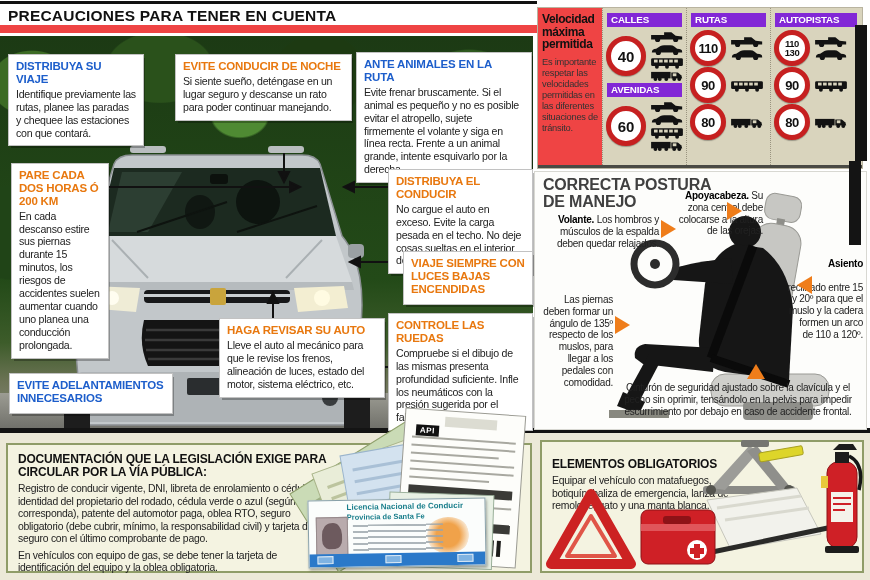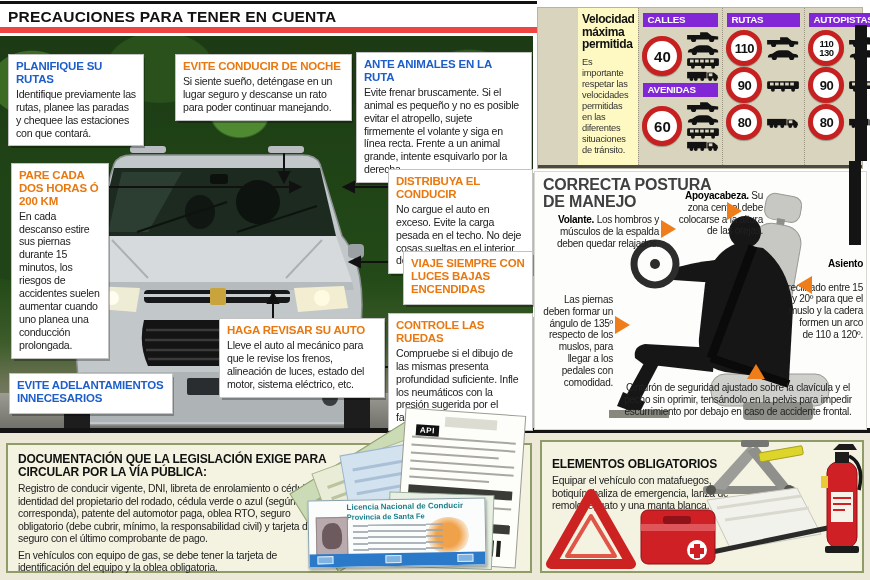--- a/index.html
+++ b/index.html
@@ -3,21 +3,21 @@
 <meta charset="utf-8">
 <style>
   html,body{margin:0;padding:0;background:#fff;}
   *{box-sizing:border-box;}
   body{font-family:"Liberation Sans","DejaVu Sans",sans-serif;color:#1a1a1a;}
   #stage{position:relative;width:870px;height:580px;overflow:hidden;background:#fff;}
 
   
   .top-rule{position:absolute;left:0;top:1px;width:537px;height:3px;background:#111;}
   .title-bar{position:absolute;left:0;top:6px;width:537px;height:27px;background:#fff;
-    border-bottom:6px solid #ef4444;display:flex;align-items:center;padding-left:8px;}
+    border-bottom:8px solid #ef4444;display:flex;align-items:center;padding-left:8px;}
   .title-bar h1{margin:0;font-size:15.5px;font-weight:bold;letter-spacing:.2px;color:#111;}
 
   
   .photo{position:absolute;left:0;top:36px;width:533px;height:393px;overflow:hidden;
     background:
       radial-gradient(70px 55px at 6% 12%, #3c6b24 0 58%, transparent 60%),
       radial-gradient(90px 60px at 30% 8%, #2a511b 0 58%, transparent 60%),
       radial-gradient(80px 70px at 60% 10%, #1d3a12 0 58%, transparent 60%),
       radial-gradient(90px 70px at 88% 14%, #2f5a1f 0 58%, transparent 60%),
       radial-gradient(60px 60px at 97% 45%, #24481a 0 58%, transparent 60%),
@@ -38,21 +38,21 @@
   .t-orange h2{color:#e8780f;}
 
   
   .speed-panel{position:absolute;left:538px;top:8px;width:324px;height:160px;z-index:5;
     background:#d9d4bd;border-bottom:3px solid #4a4a44;box-shadow:0 0 0 1px #b9b4a0;
     display:flex;}
   .sp-edge1{position:absolute;left:855px;top:25px;width:12px;height:136px;background:#141414;z-index:6;}
   .sp-edge2{position:absolute;left:849px;top:161px;width:12px;height:84px;background:#141414;z-index:6;}
   .sp-col{position:relative;padding:4px 3px;}
   .sp-col + .sp-col{border-left:1px dotted #9a9480;}
-  .sp-intro{width:64px;background:#fef9c3;padding:5px 4px;margin-left:40px;}
+  .sp-intro{width:64px;background:#ef4444;padding:5px 4px;}
   .sp-intro h3{margin:0 0 6px 0;font-size:12px;line-height:1.05;letter-spacing:-.4px;color:#111;}
   .sp-intro p{margin:0;font-size:9.3px;line-height:1.18;letter-spacing:-.25px;color:#333;}
   .sp-c1{width:84px;} .sp-c2{width:84px;} .sp-c3{width:91px;}
   .sp-hdr{background:#8227d6;color:#fff;font-weight:bold;font-size:9.8px;letter-spacing:-.2px;
     padding:1px 4px 2px 4px;margin:1px 1px 3px 1px;}
   .sp-row{display:flex;align-items:center;gap:3px;margin:1px 0;}
   .sign{border-radius:50%;background:#fff;border:5px solid #c62020;color:#111;font-weight:bold;
     display:flex;align-items:center;justify-content:center;flex:0 0 auto;
     box-shadow:0 1px 1px rgba(0,0,0,.3);}
   .sign-b{width:40px;height:40px;font-size:15px;}
@@ -164,21 +164,21 @@
       <line x1="358" y1="226" x2="403" y2="226"></line>
         <polygon points="350,226 360,221 360,231"></polygon>
       <line x1="368" y1="331" x2="388" y2="331"></line>
         <polygon points="360,331 370,326 370,336"></polygon>
       <line x1="273" y1="265" x2="273" y2="282"></line>
         <polygon points="273,257 268,267 278,267"></polygon>
     </g>
   </svg>
 
   <div class="tip t-blue" style="left:9px;top:55px;width:134px;">
-    <h2>PLANIFIQUE SU RUTAS</h2>
+    <h2>DISTRIBUYA SU VIAJE</h2>
     <p>Identifique previamente las rutas, planee las paradas y chequee las estaciones con que contará.</p>
   </div>
   <div class="tip t-orange" style="left:176px;top:55px;width:175px;">
     <h2>EVITE CONDUCIR DE NOCHE</h2>
     <p>Si siente sueño, deténgase en un lugar seguro y descanse un rato para poder continuar manejando.</p>
   </div>
   <div class="tip t-blue" style="left:357px;top:53px;width:174px;">
     <h2>ANTE ANIMALES EN LA RUTA</h2>
     <p>Evite frenar bruscamente. Si el animal es pequeño y no es posible evitar el atropello, sujete firmemente el volante y siga en línea recta. Frente a un animal grande, intente esquivarlo por la derecha.</p>
   </div>

